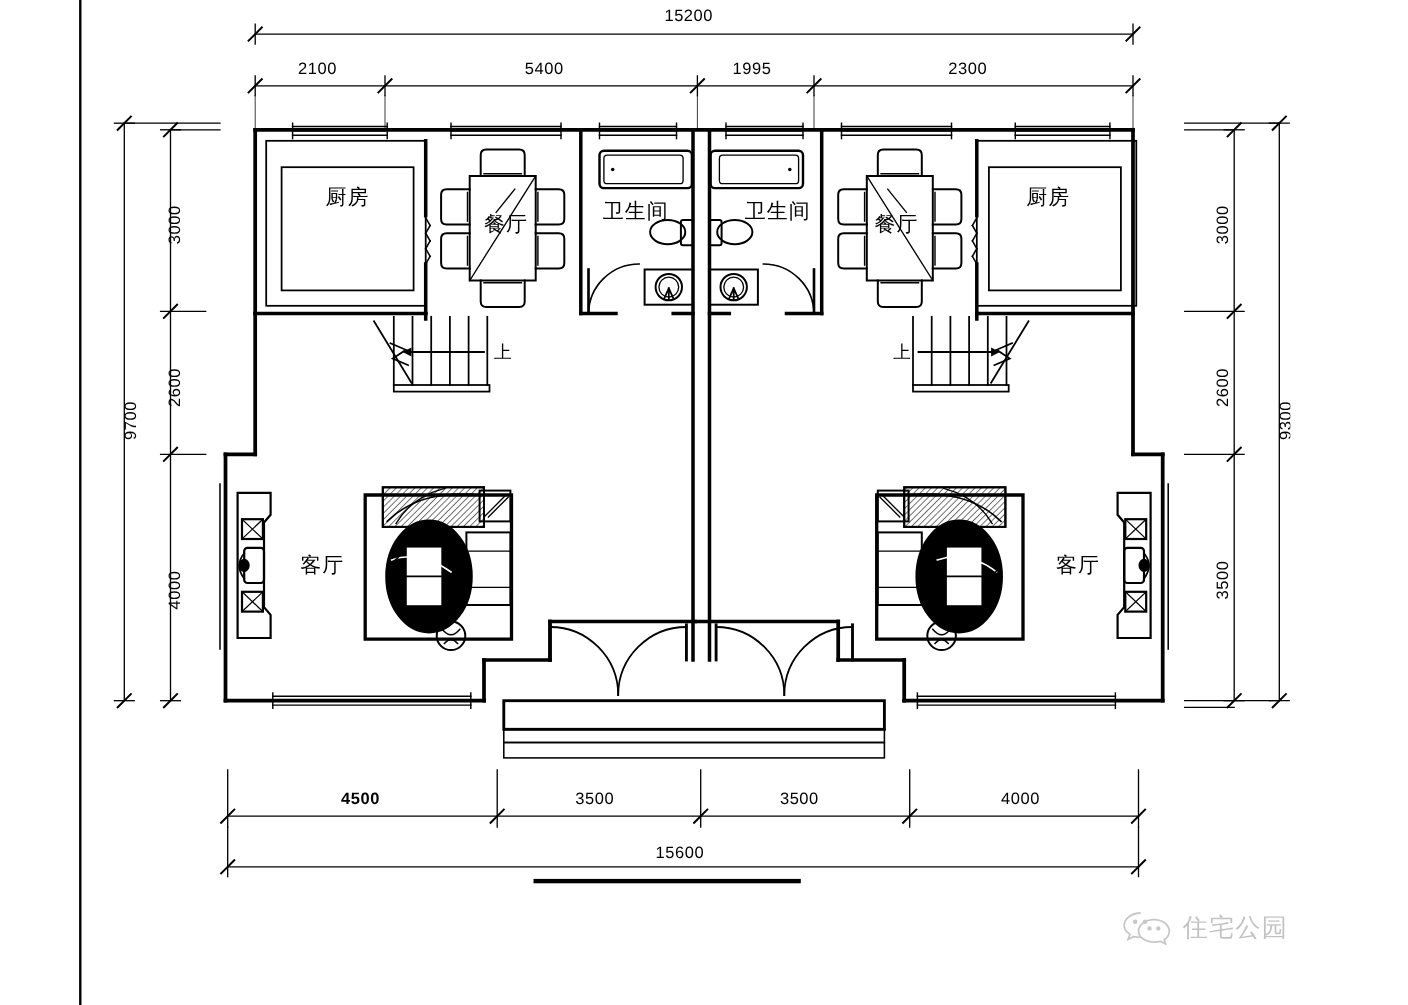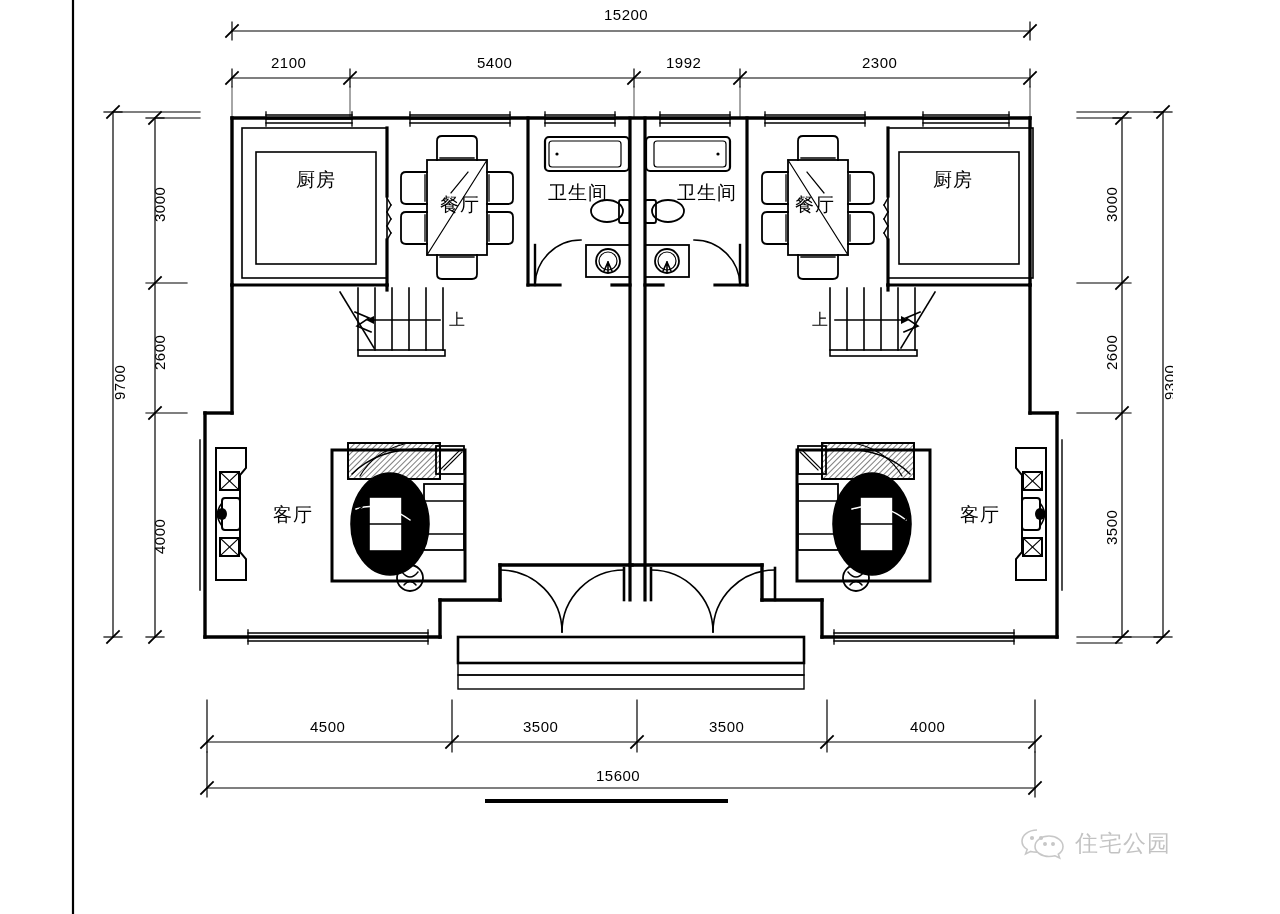--- a/index.html
+++ b/index.html
@@ -609,34 +609,34 @@
         <line x1="651" y1="568" x2="651" y2="600" stroke-width="2.6"></line>
         <line x1="775" y1="568" x2="775" y2="600" stroke-width="2.6"></line>
       </g>
 
     </g>
   </svg>
 
   <div class="lbl dim-text" style="left:604px; top:7px;">15200</div>
   <div class="lbl dim-text" style="left:271px; top:55px;">2100</div>
   <div class="lbl dim-text" style="left:477px; top:55px;">5400</div>
-  <div class="lbl dim-text" style="left:666px; top:55px;">1992</div>
+  <div class="lbl dim-text" style="left:666px; top:55px;">1995</div>
   <div class="lbl dim-text" style="left:862px; top:55px;">2300</div>
 
   <div class="lbl dim-text vert" style="left:112px; top:400px;">9700</div>
   <div class="lbl dim-text vert" style="left:152px; top:222px;">3000</div>
   <div class="lbl dim-text vert" style="left:152px; top:370px;">2600</div>
   <div class="lbl dim-text vert" style="left:152px; top:554px;">4000</div>
 
   <div class="lbl dim-text vert" style="left:1162px; top:400px;">9300</div>
   <div class="lbl dim-text vert" style="left:1104px; top:222px;">3000</div>
   <div class="lbl dim-text vert" style="left:1104px; top:370px;">2600</div>
   <div class="lbl dim-text vert" style="left:1104px; top:545px;">3500</div>
 
-  <div class="lbl dim-text" style="left:310px; top:719px;">4500</div>
+  <div class="lbl dim-text" style="left:310px; top:719px;font-weight:bold;">4500</div>
   <div class="lbl dim-text" style="left:523px; top:719px;">3500</div>
   <div class="lbl dim-text" style="left:709px; top:719px;">3500</div>
   <div class="lbl dim-text" style="left:910px; top:719px;">4000</div>
   <div class="lbl dim-text" style="left:596px; top:768px;">15600</div>
 
   <div class="lbl room-label" style="left:296px; top:170px;">厨房</div>
   <div class="lbl room-label" style="left:440px; top:195px;">餐厅</div>
   <div class="lbl room-label" style="left:548px; top:183px;">卫生间</div>
   <div class="lbl room-label" style="left:273px; top:505px;">客厅</div>
   <div class="lbl stair-up" style="left:449px; top:312px;">上</div>

